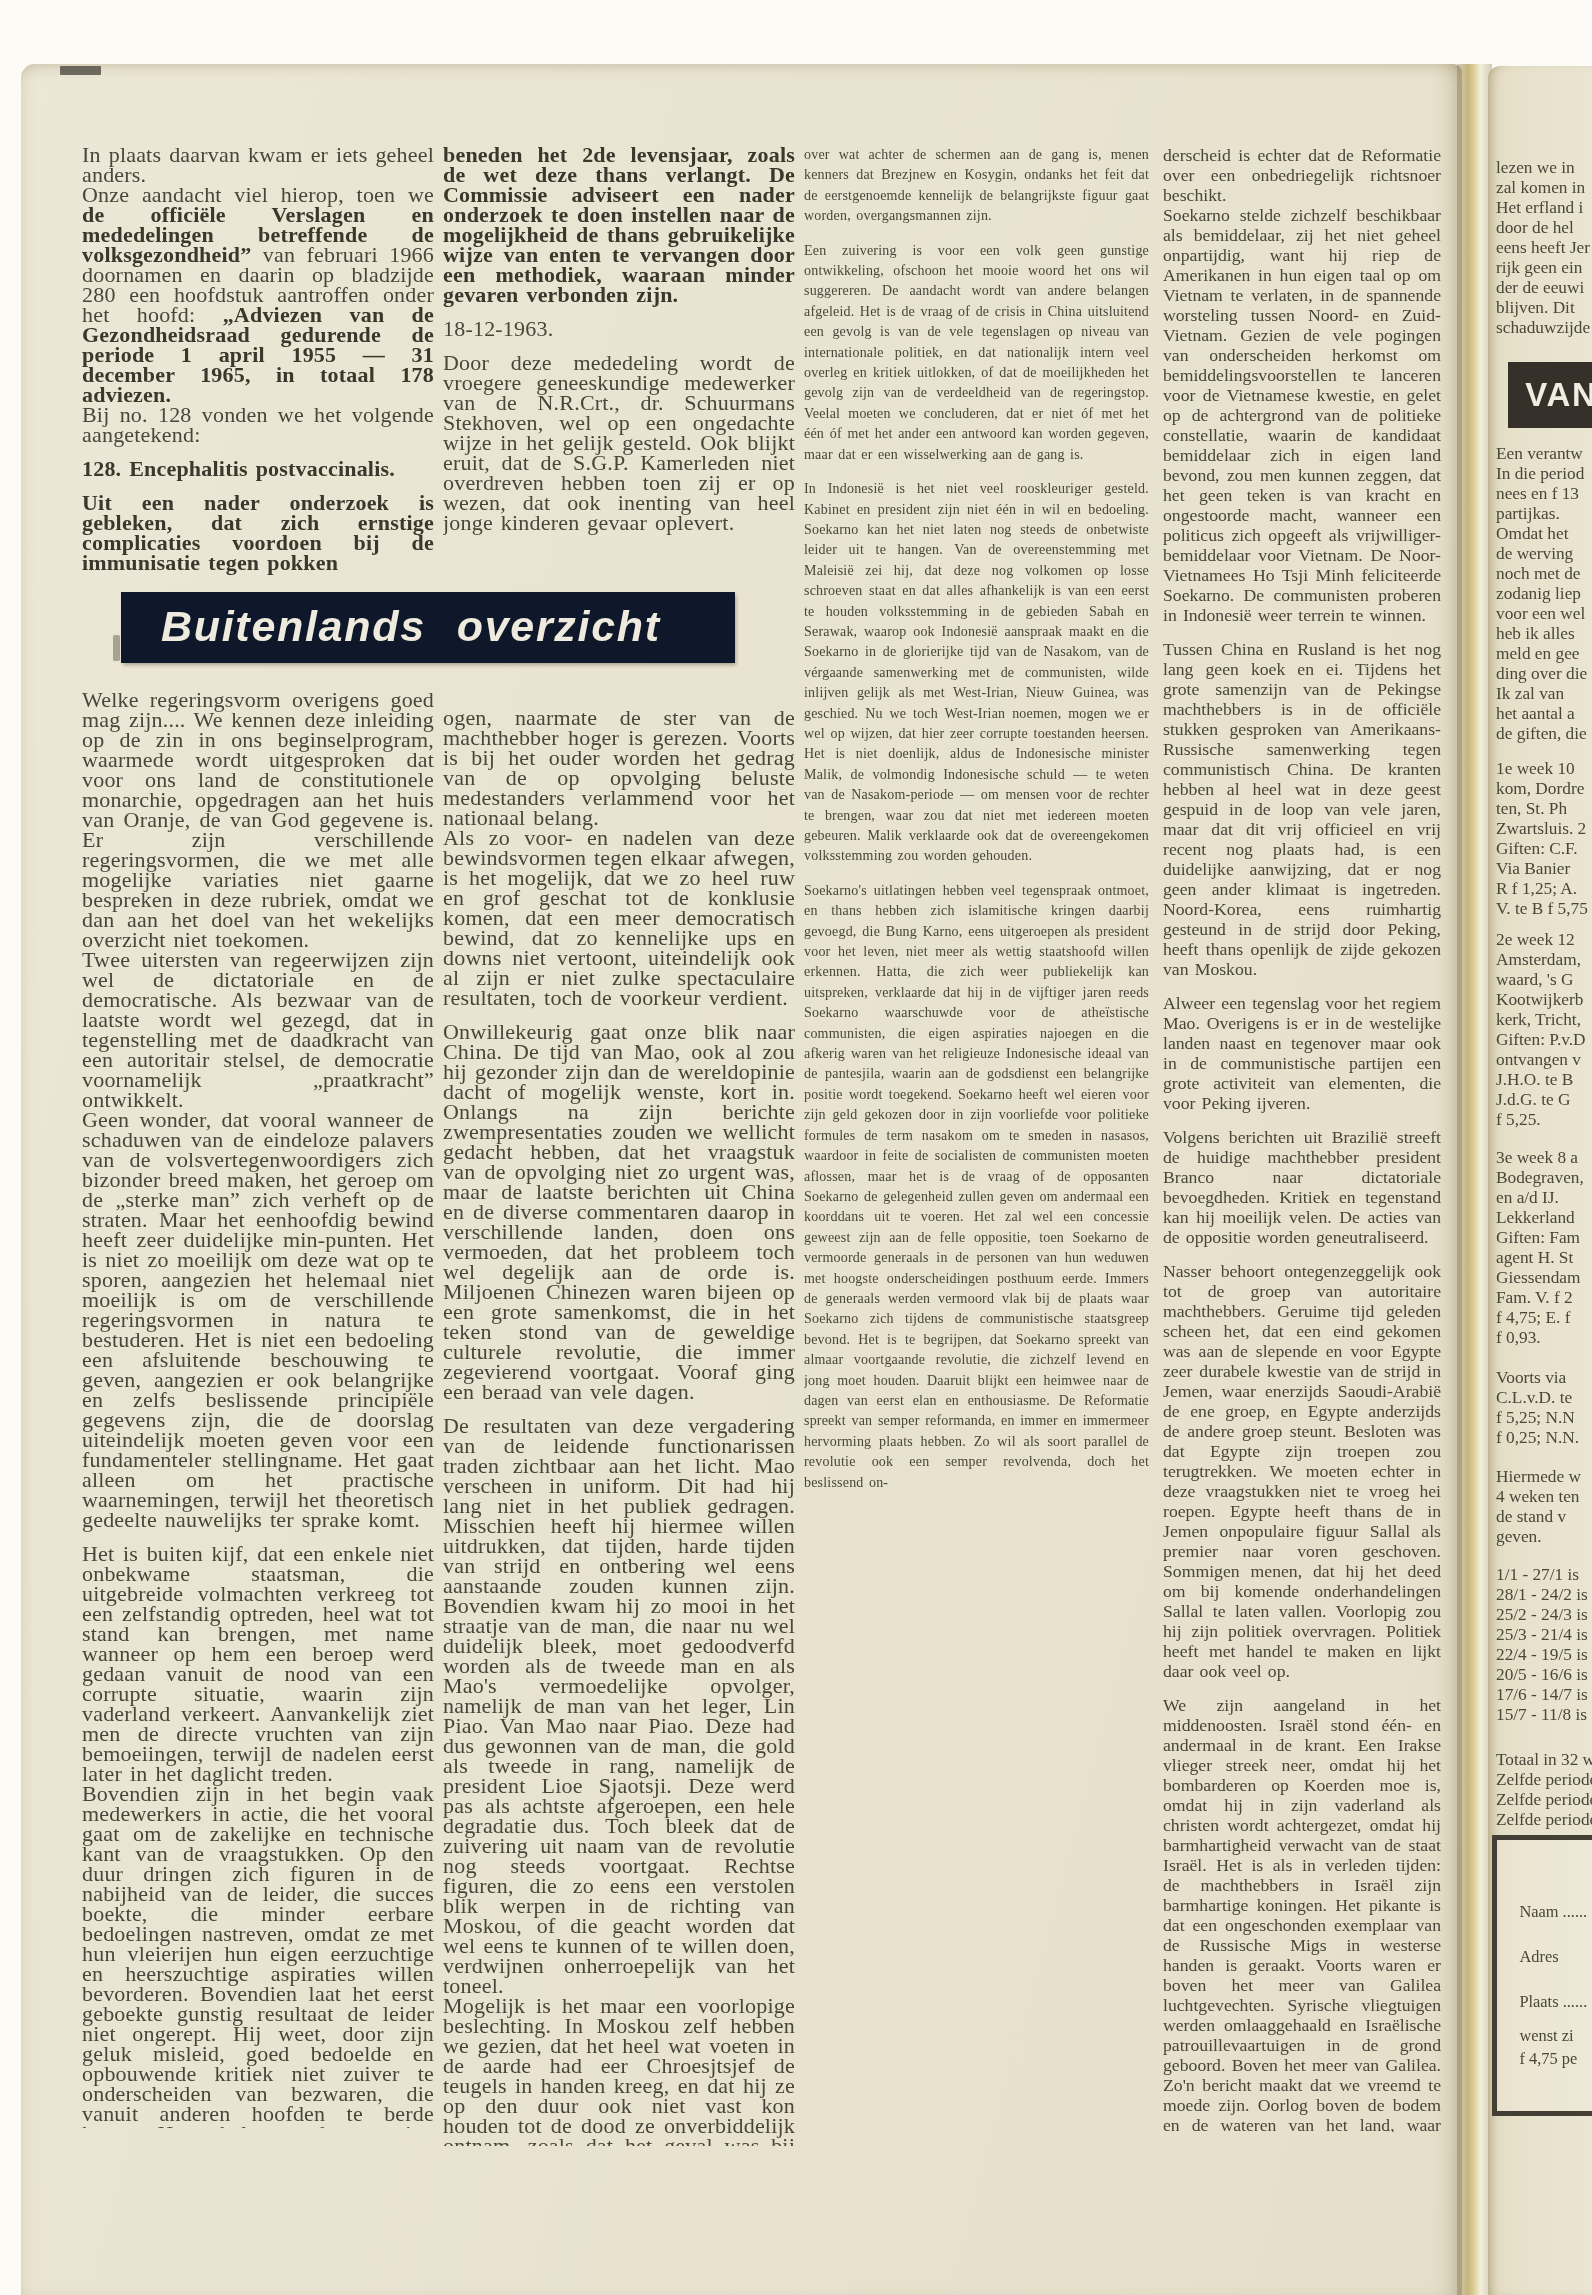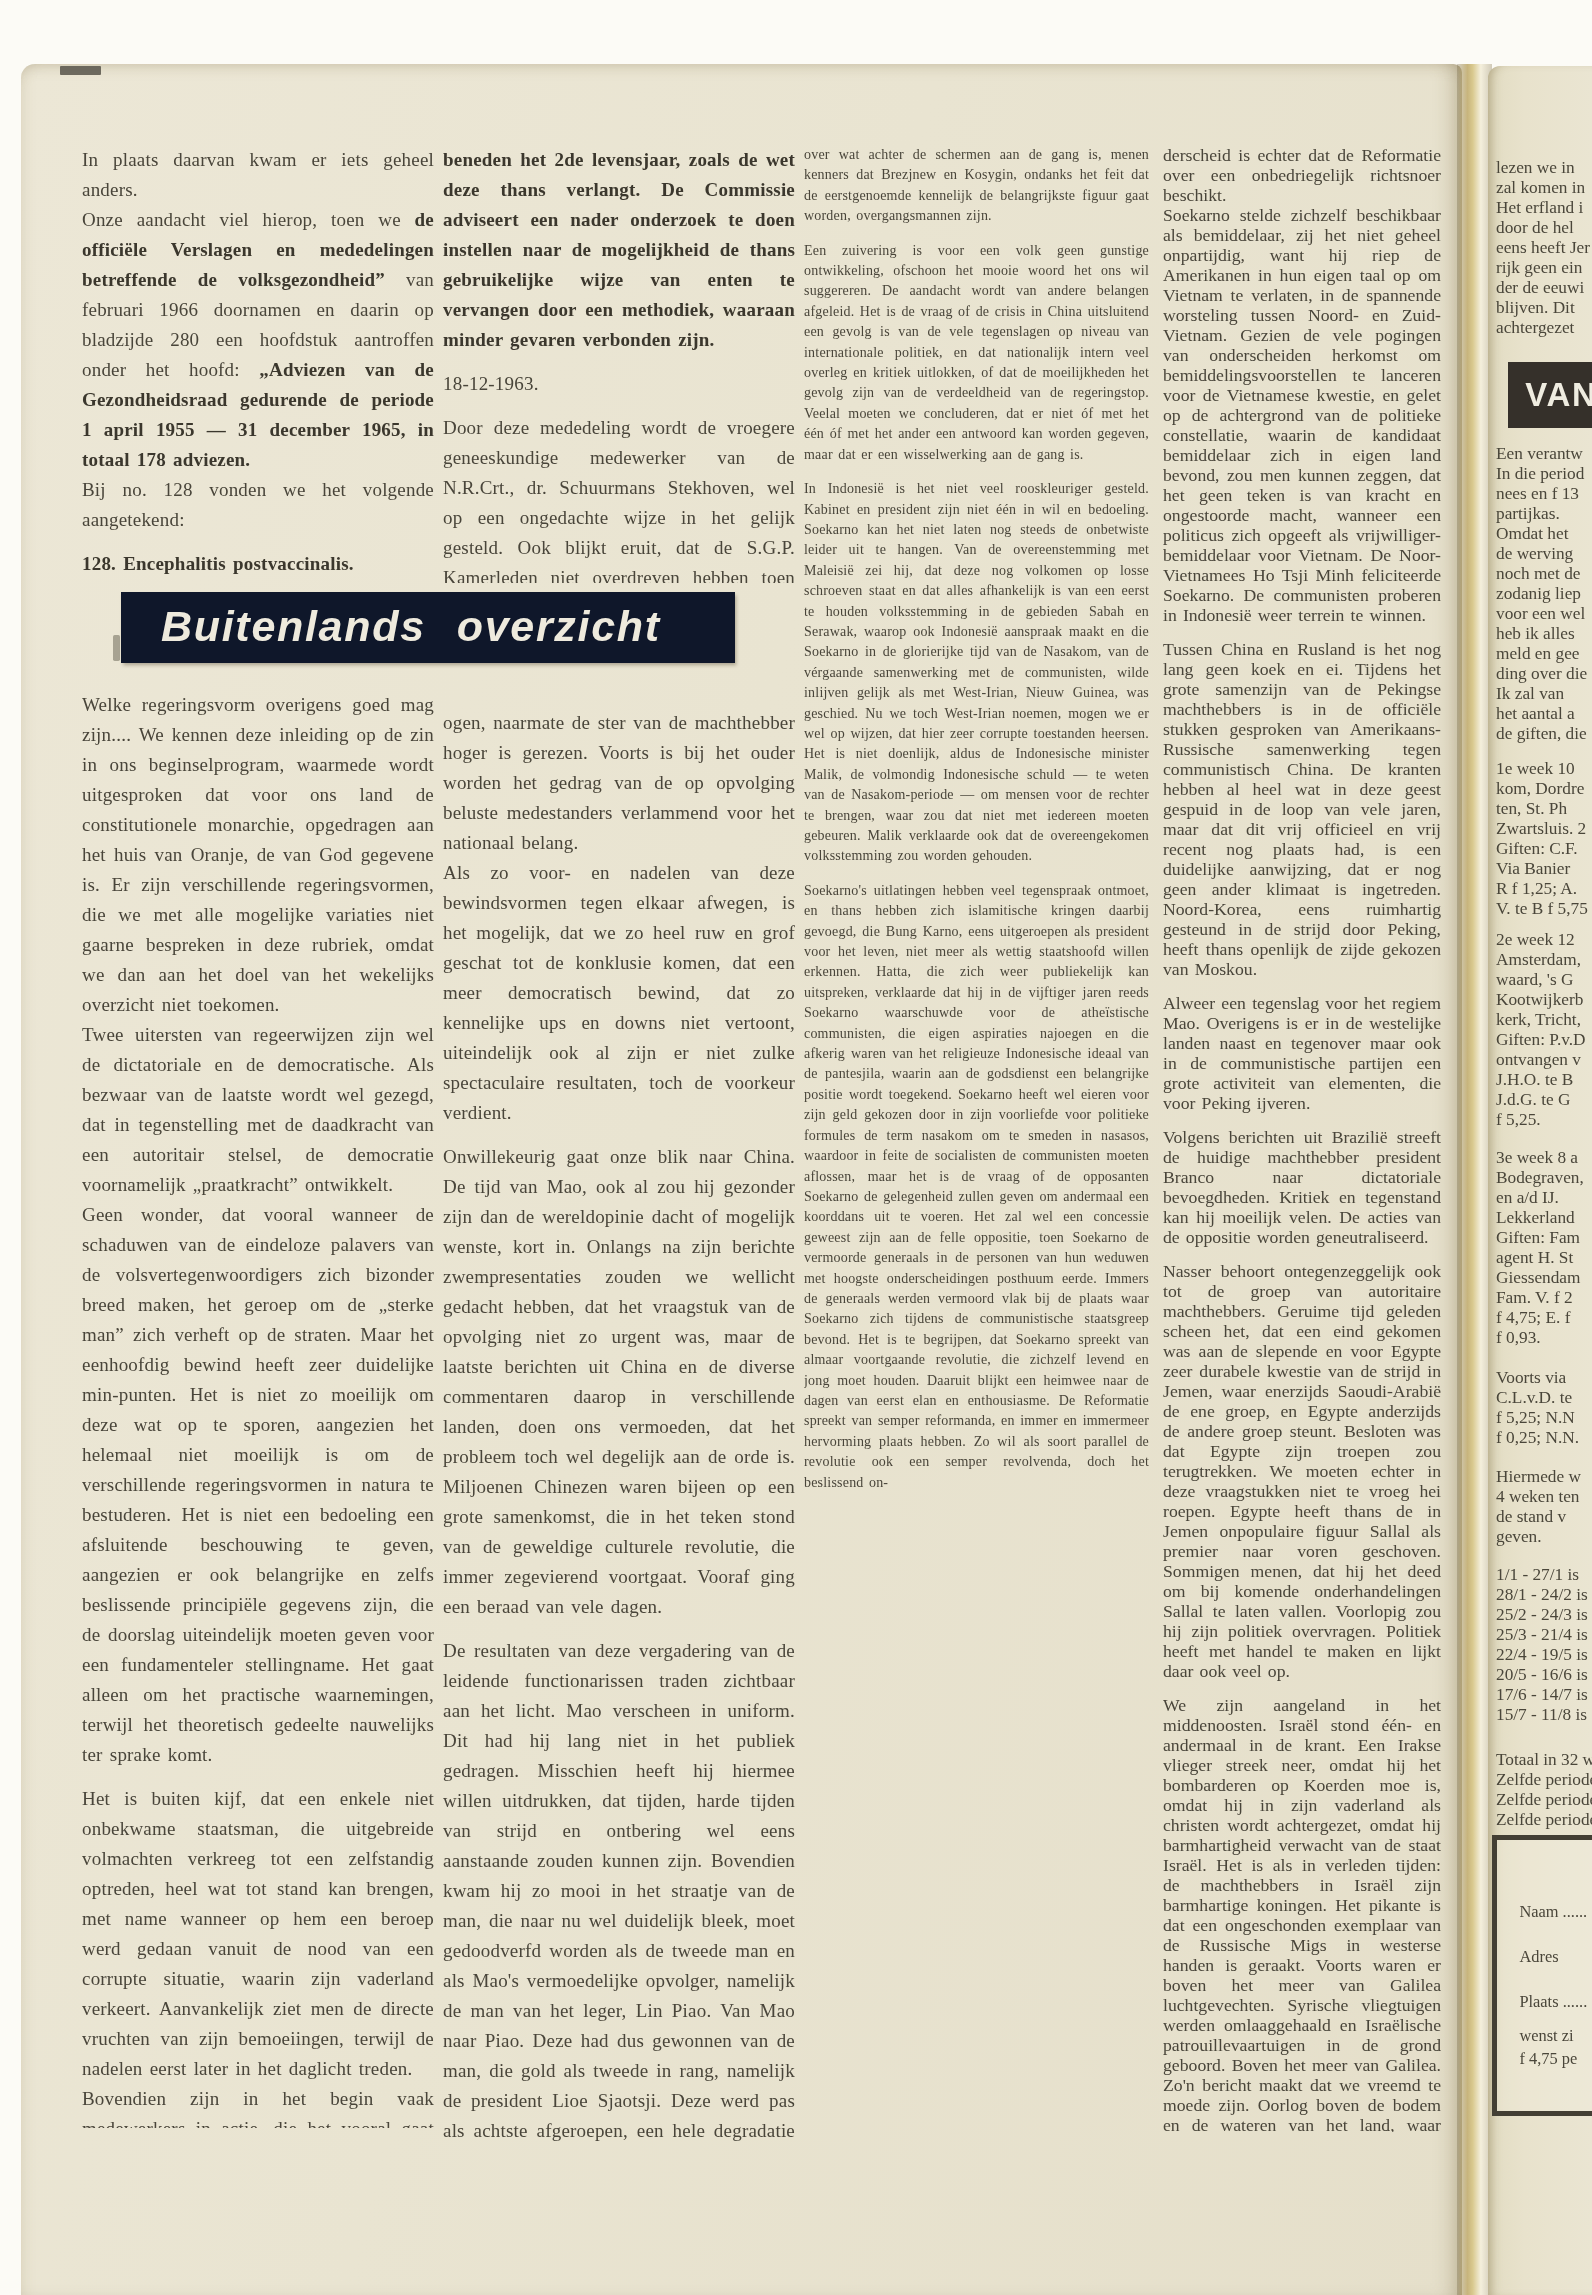--- a/index.html
+++ b/index.html
@@ -41,21 +41,21 @@
   .smudge{
     position:absolute;left:113px;top:635px;width:7px;height:26px;
     background:rgba(85,80,64,.45);border-radius:1.7px;
   }
   
   .col{
     position:absolute;
     color:#49453a;
     text-align:justify;
     overflow:hidden;
-    font-size:19px;line-height:30px;
+    font-size:22px;line-height:20px;
     letter-spacing:0.2px;word-spacing:2.2px;
   }
   #col1top{left:82px;top:145px;width:352px;height:438px;}
   #col2top{left:443px;top:145px;width:352px;height:438px;}
   #col1main{left:82px;top:690px;width:352px;height:1438px;}
   #col2main{left:443px;top:708px;width:352px;height:1438px;}
   #col3{left:804px;top:145px;width:345px;height:1987px;font-size:14px;line-height:20.4px;word-spacing:1.7px;}
   #col4{left:1163px;top:145px;width:278px;height:1987px;font-size:17.7px;line-height:20px;letter-spacing:0;word-spacing:1.7px;}
   .para{margin:0;}
   .para.gap{margin-top:14px;}
@@ -169,21 +169,21 @@
 
 <div class="sgroup" id="sliver-intro">
     <div class="para"><span>lezen we in</span></div>
     <div class="para"><span>zal komen in</span></div>
     <div class="para"><span>Het erfland i</span></div>
     <div class="para"><span>door de hel</span></div>
     <div class="para"><span>eens heeft Jer</span></div>
     <div class="para"><span>rijk geen ein</span></div>
     <div class="para"><span>der de eeuwi</span></div>
     <div class="para"><span>blijven. Dit</span></div>
-    <div class="para"><span>achtergezet</span></div>
+    <div class="para"><span>schaduwzijde</span></div>
   </div>
 <div id="van-banner">
   <span>VAN</span>
 </div>
 <div class="sgroup" id="sliver-report">
     <div class="para"><span>Een verantw</span></div>
     <div class="para"><span>In die period</span></div>
     <div class="para"><span>nees en f 13</span></div>
     <div class="para"><span>partijkas.</span></div>
     <div class="para"><span>Omdat het</span></div>

